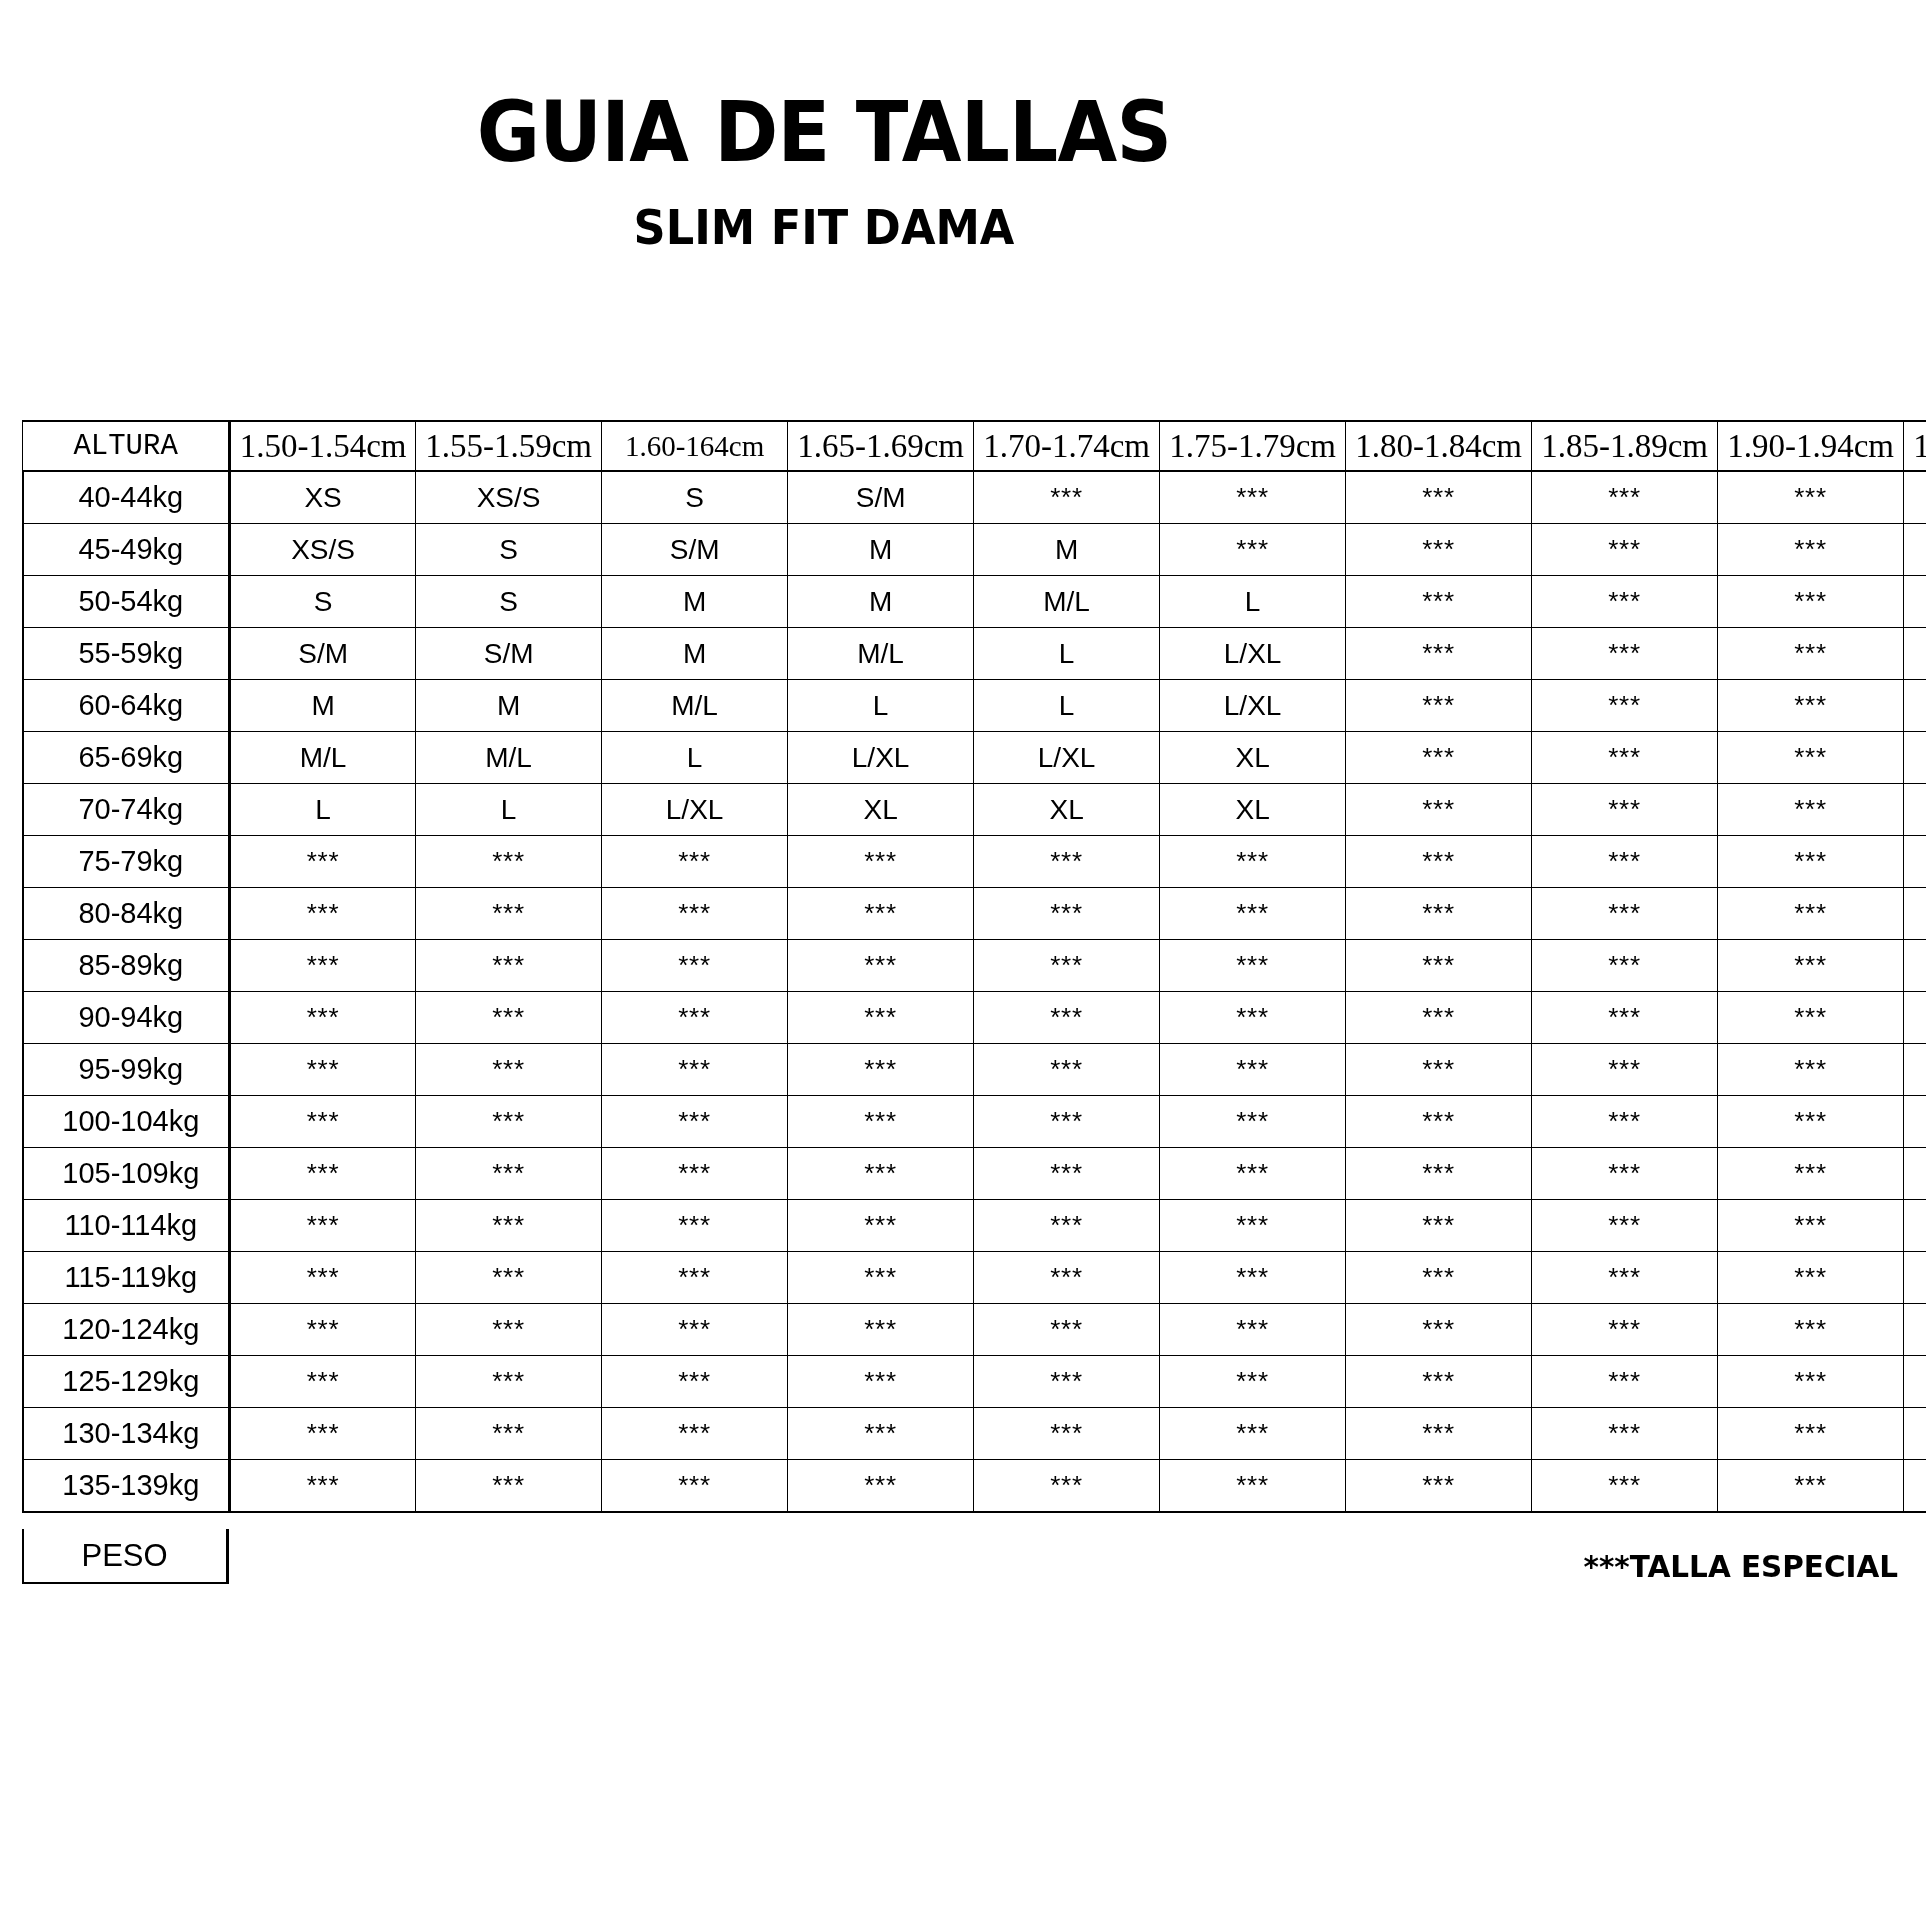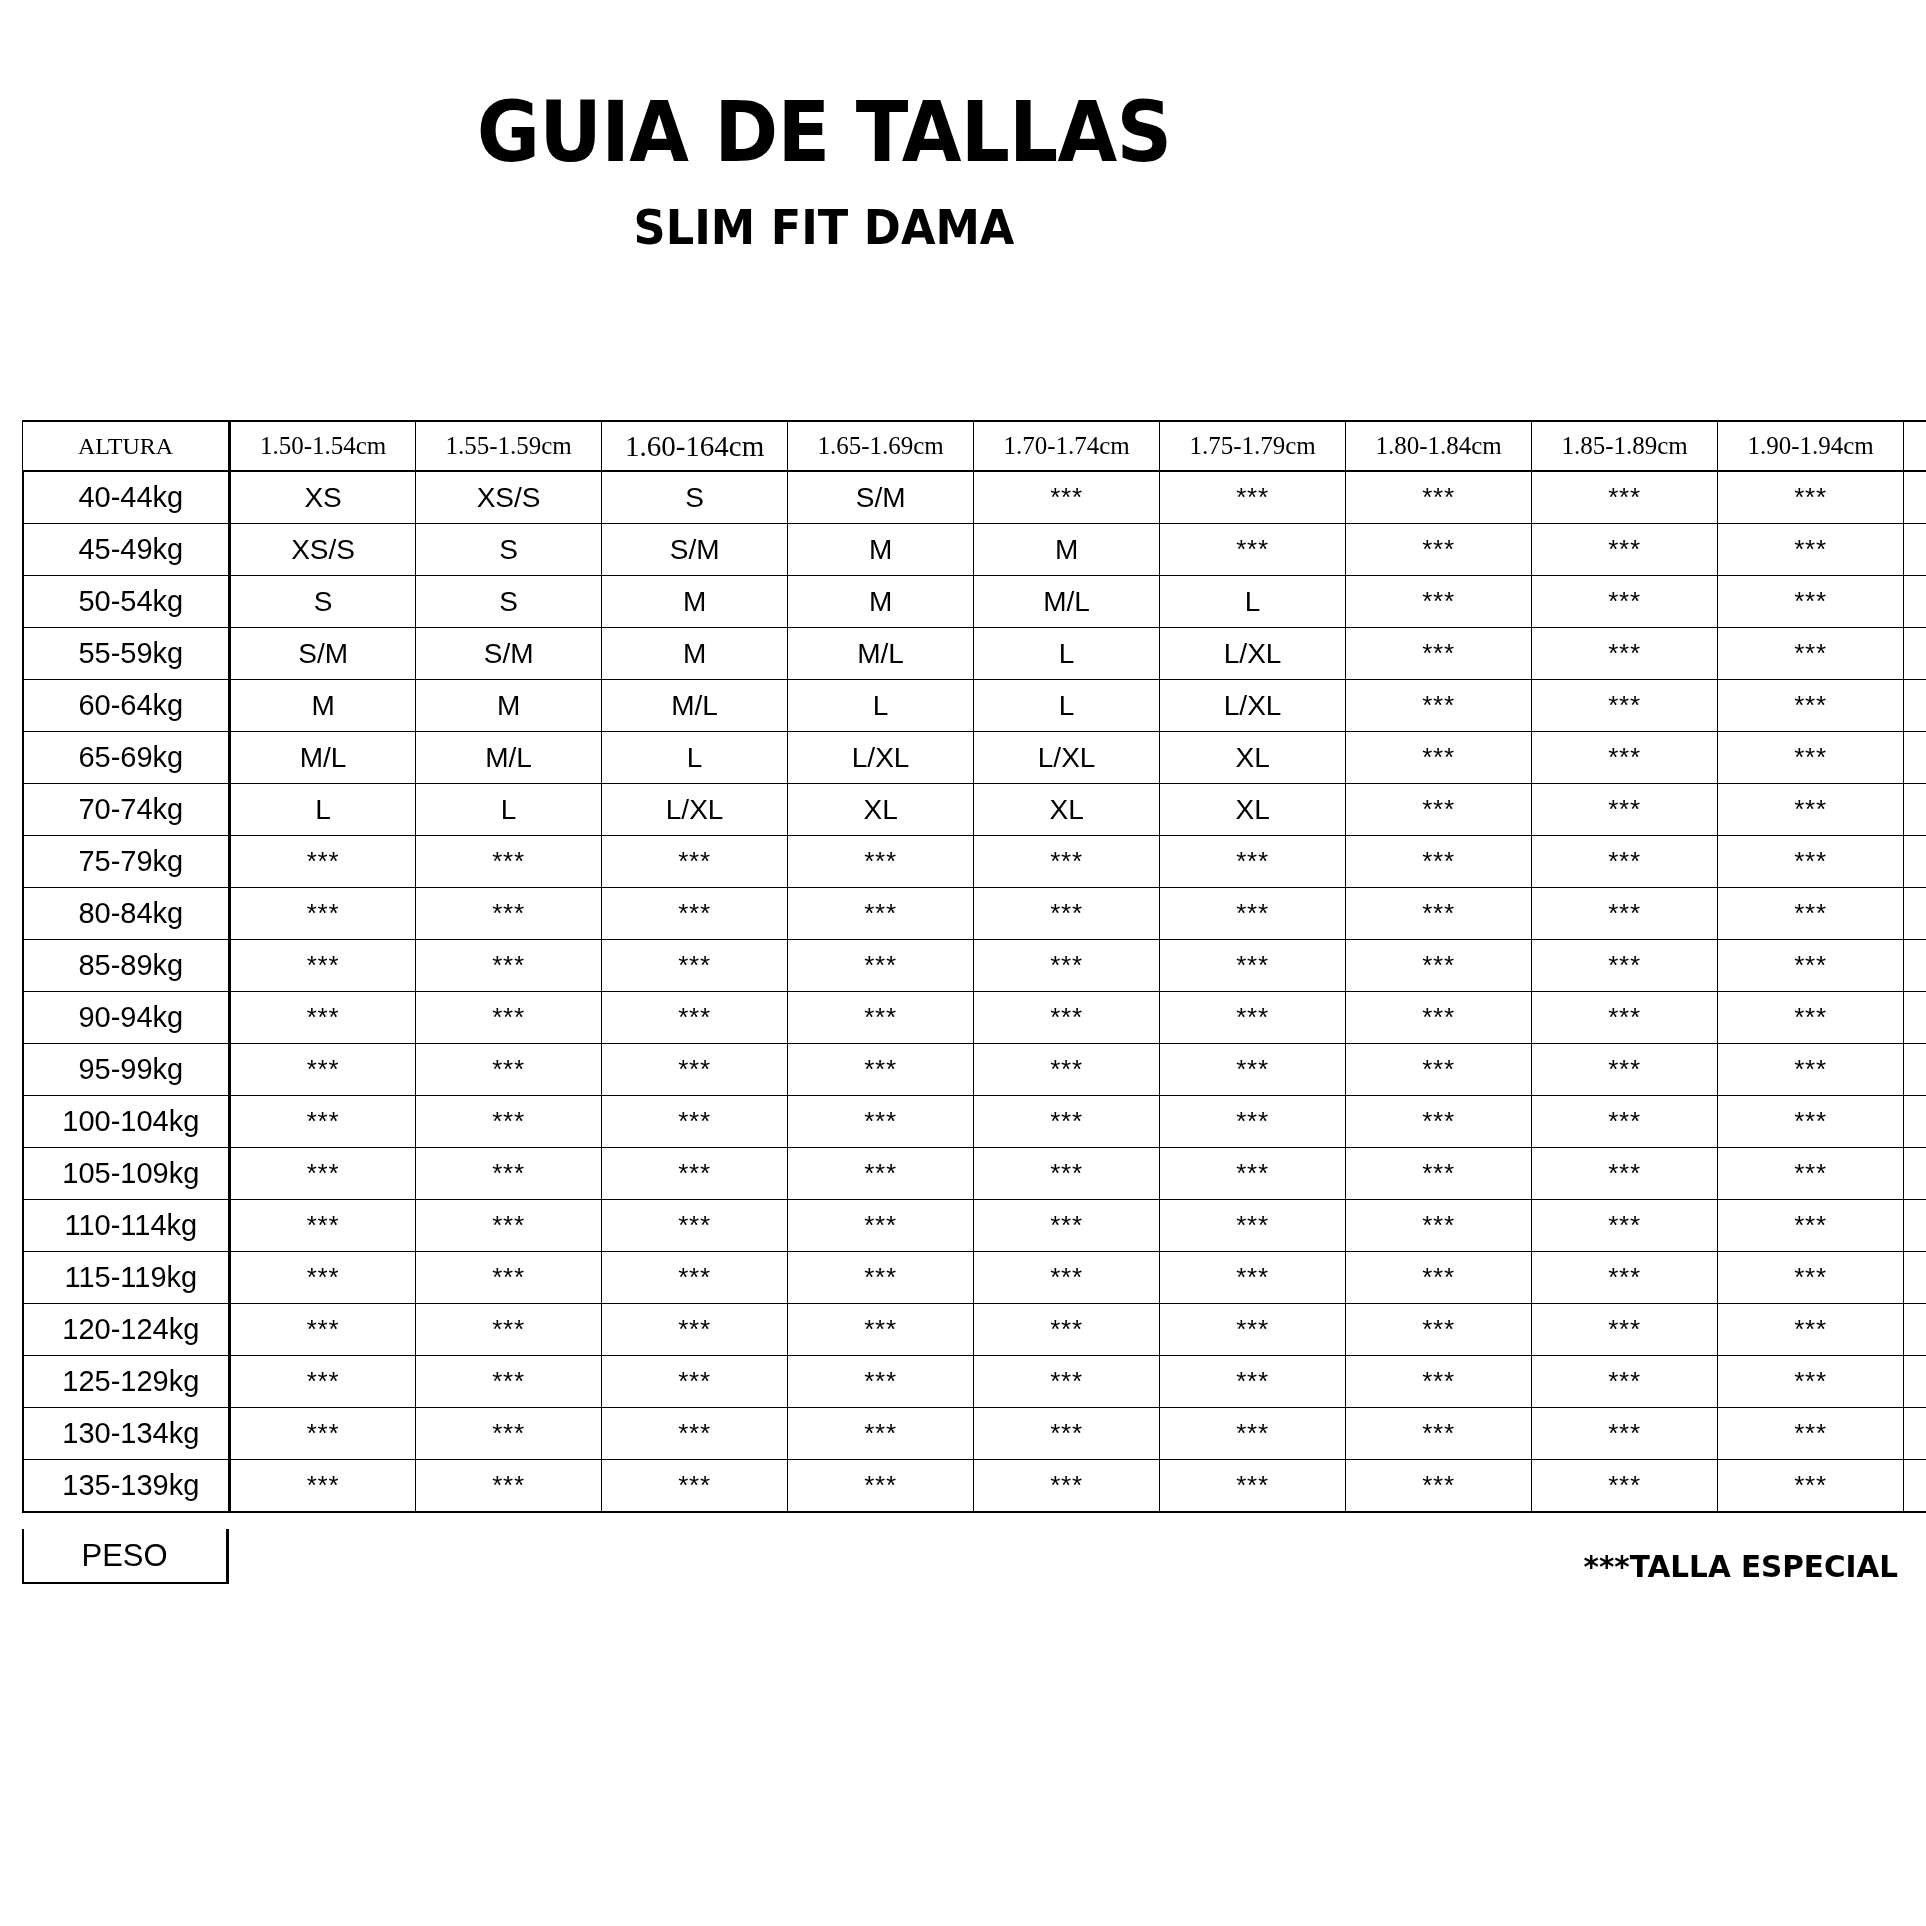--- a/index.html
+++ b/index.html
@@ -61,28 +61,28 @@
     vertical-align: middle;
     font-weight: 400;
     padding: 0;
   }
   
   col.c-label { width: 207px; }
   col.c-data  { width: 186px; }
 
   tr.header-row th {
     height: 48px;
-    font-size: 25px;
+    font-size: 33px;
     font-family: "Liberation Serif", serif;
     border-top: 2.3px solid #000;
     border-bottom: 2.3px solid #000;
   }
   tr.header-row th.hdr-altura {
-    font-size: 24px;
-    font-family: Liberation Serif, serif;
+    font-size: 29px;
+    font-family: Liberation Mono, monospace;
     border-right: 3.1px solid #000;
   }
   tr.header-row th.narrow {
     font-size: 29px;
   }
   tbody tr td {
     height: 51px;
     font-size: 28px;
     font-family: "Liberation Sans", sans-serif;
   }

